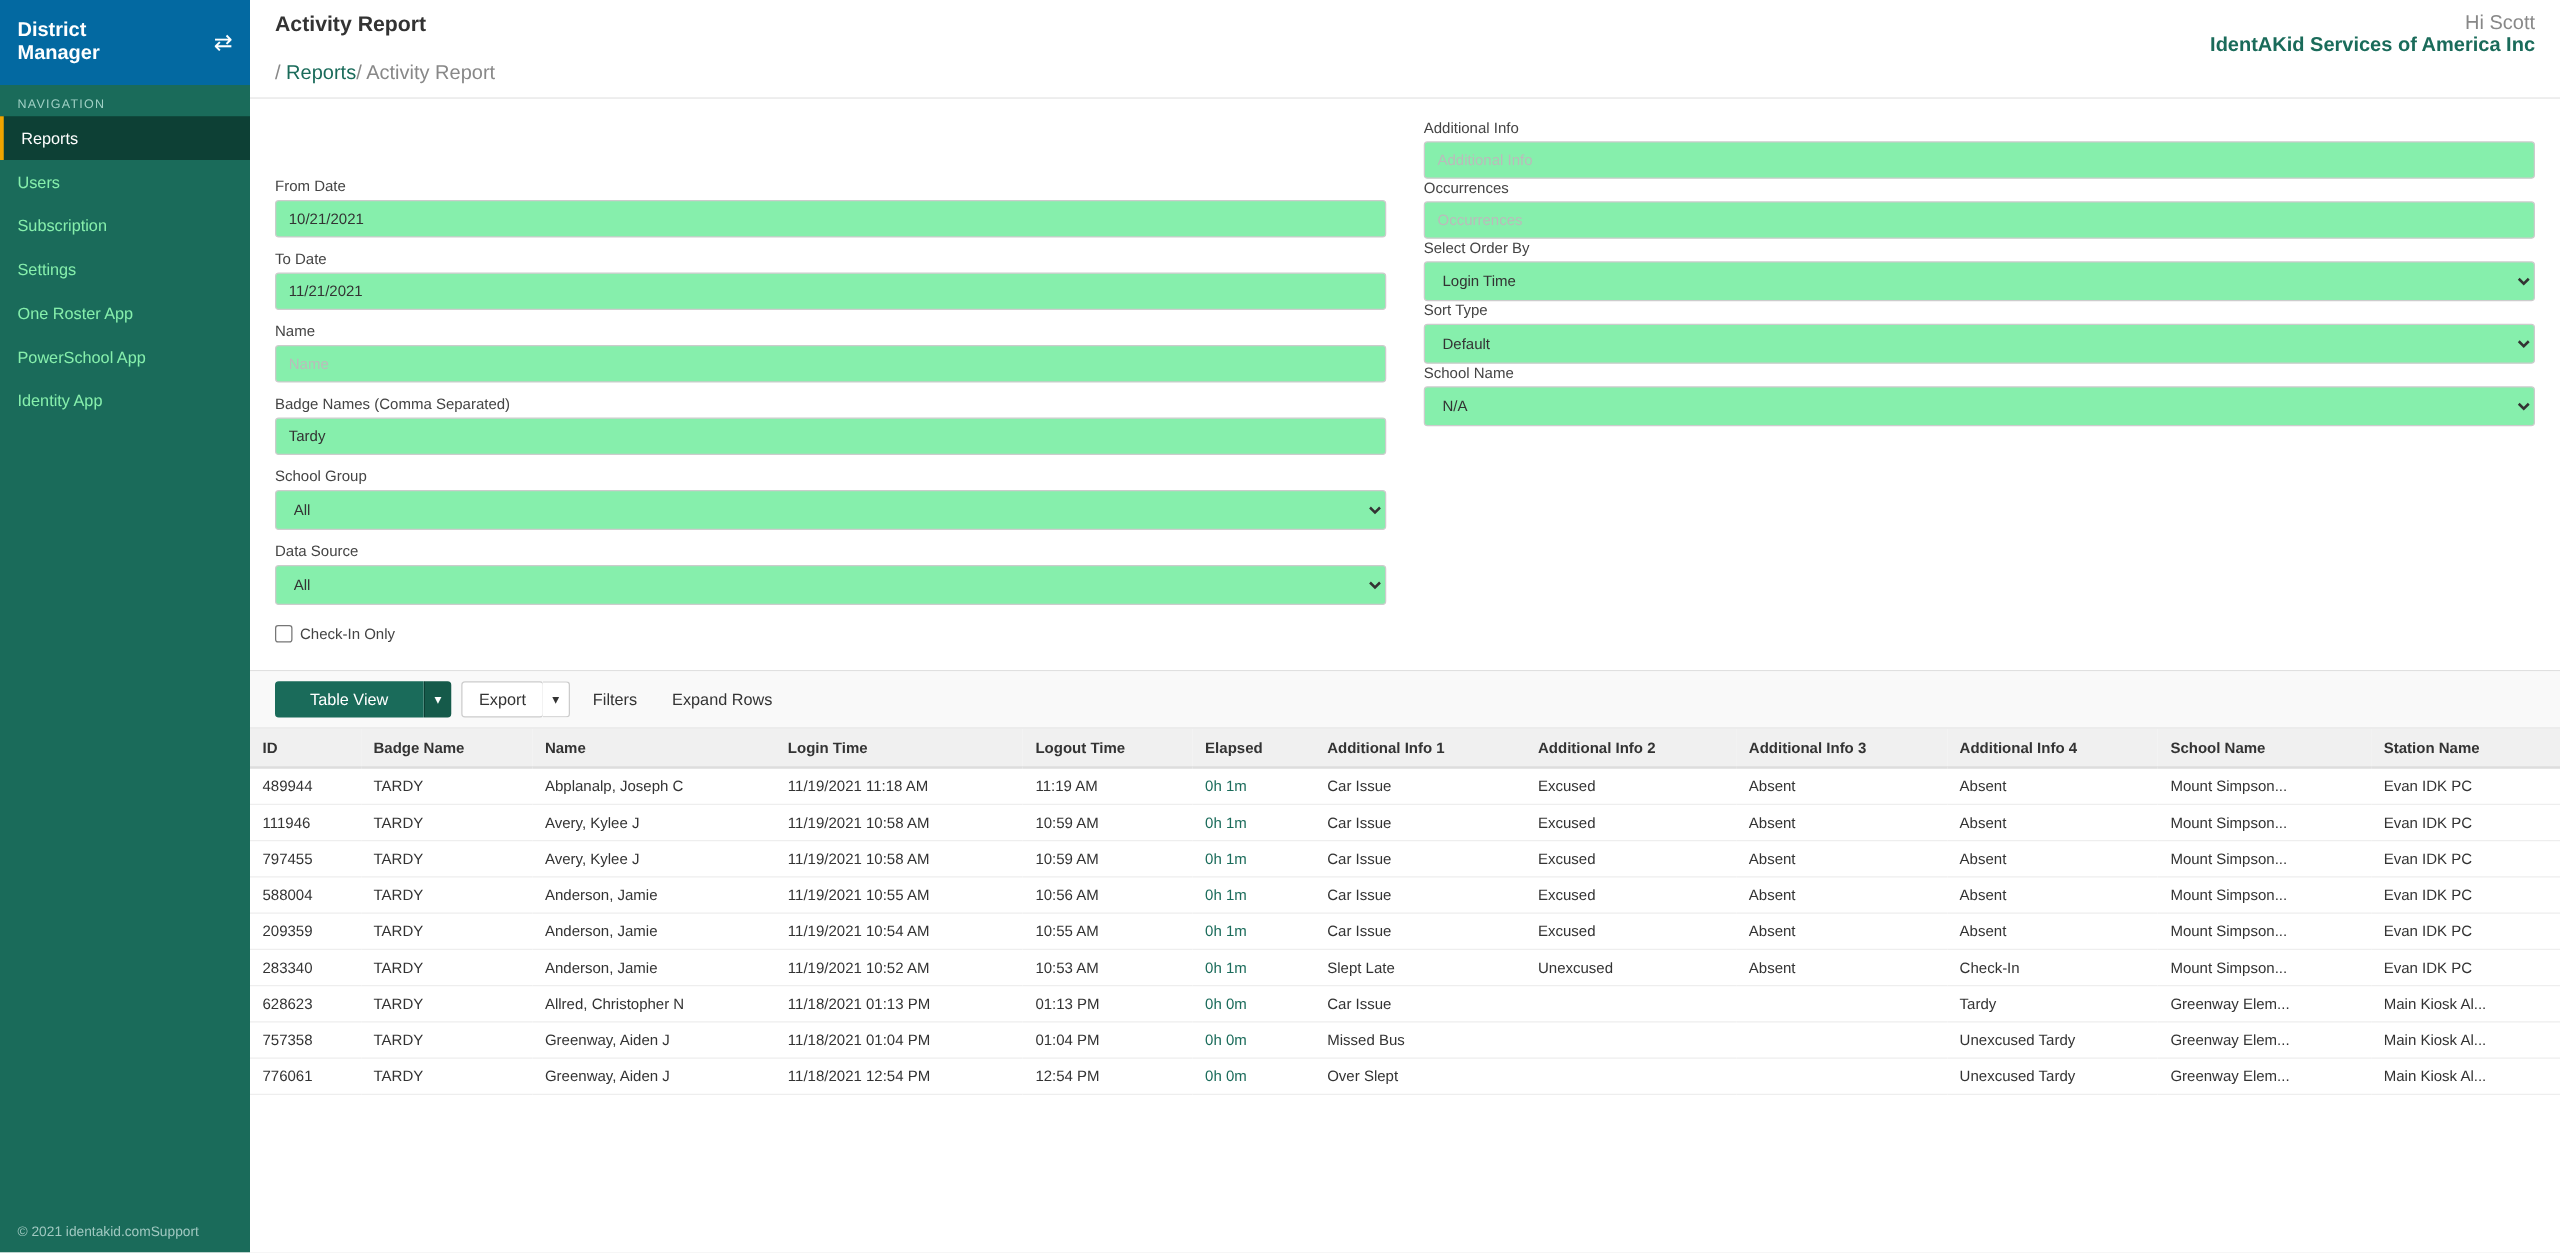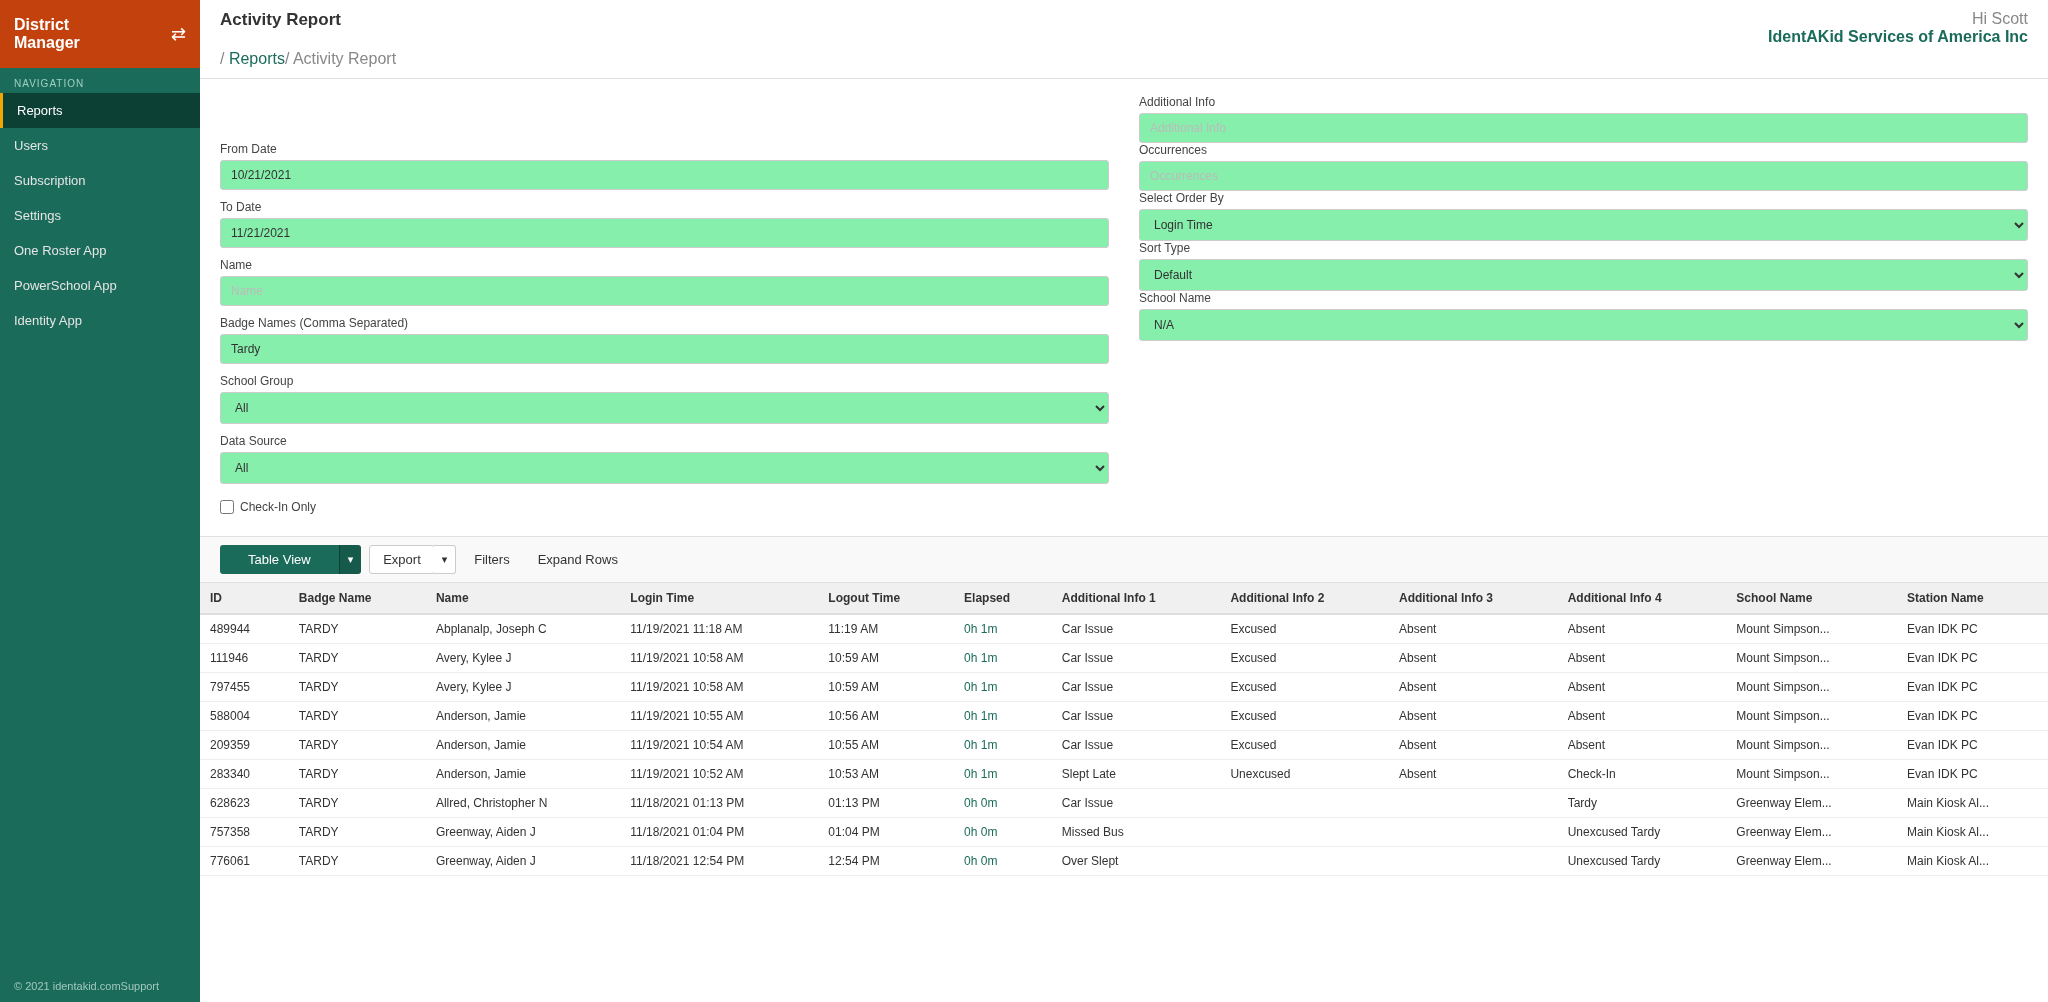--- a/index.html
+++ b/index.html
@@ -9,21 +9,21 @@
     #sidebar {
       width: 200px;
       min-width: 200px;
       background: #1a6b5a;
       color: #fff;
       display: flex;
       flex-direction: column;
       height: 100vh;
     }
     #sidebar-header {
-      background: #c2410c;
+      background: #0369a1;
       padding: 16px 14px;
       display: flex;
       align-items: center;
       justify-content: center;
       min-height: 60px;
       gap: 32px;
     }
     #sidebar-header-title {
       font-size: 16px;
       font-weight: bold;
@@ -36,21 +36,21 @@
     }
     #sidebar-nav-label {
       font-size: 10px;
       color: #a0d0c5;
       padding: 10px 14px 4px 14px;
       letter-spacing: 1px;
     }
     .sidebar-item {
       padding: 10px 14px;
       cursor: pointer;
-      color: #e5e5e5;
+      color: #86efac;
       font-size: 13px;
     }
     .sidebar-item.active {
       background: #0d4035;
       border-left: 3px solid #f0a500;
       color: #fff;
     }
     #sidebar-footer {
       margin-top: auto;
       padding: 10px 14px;

